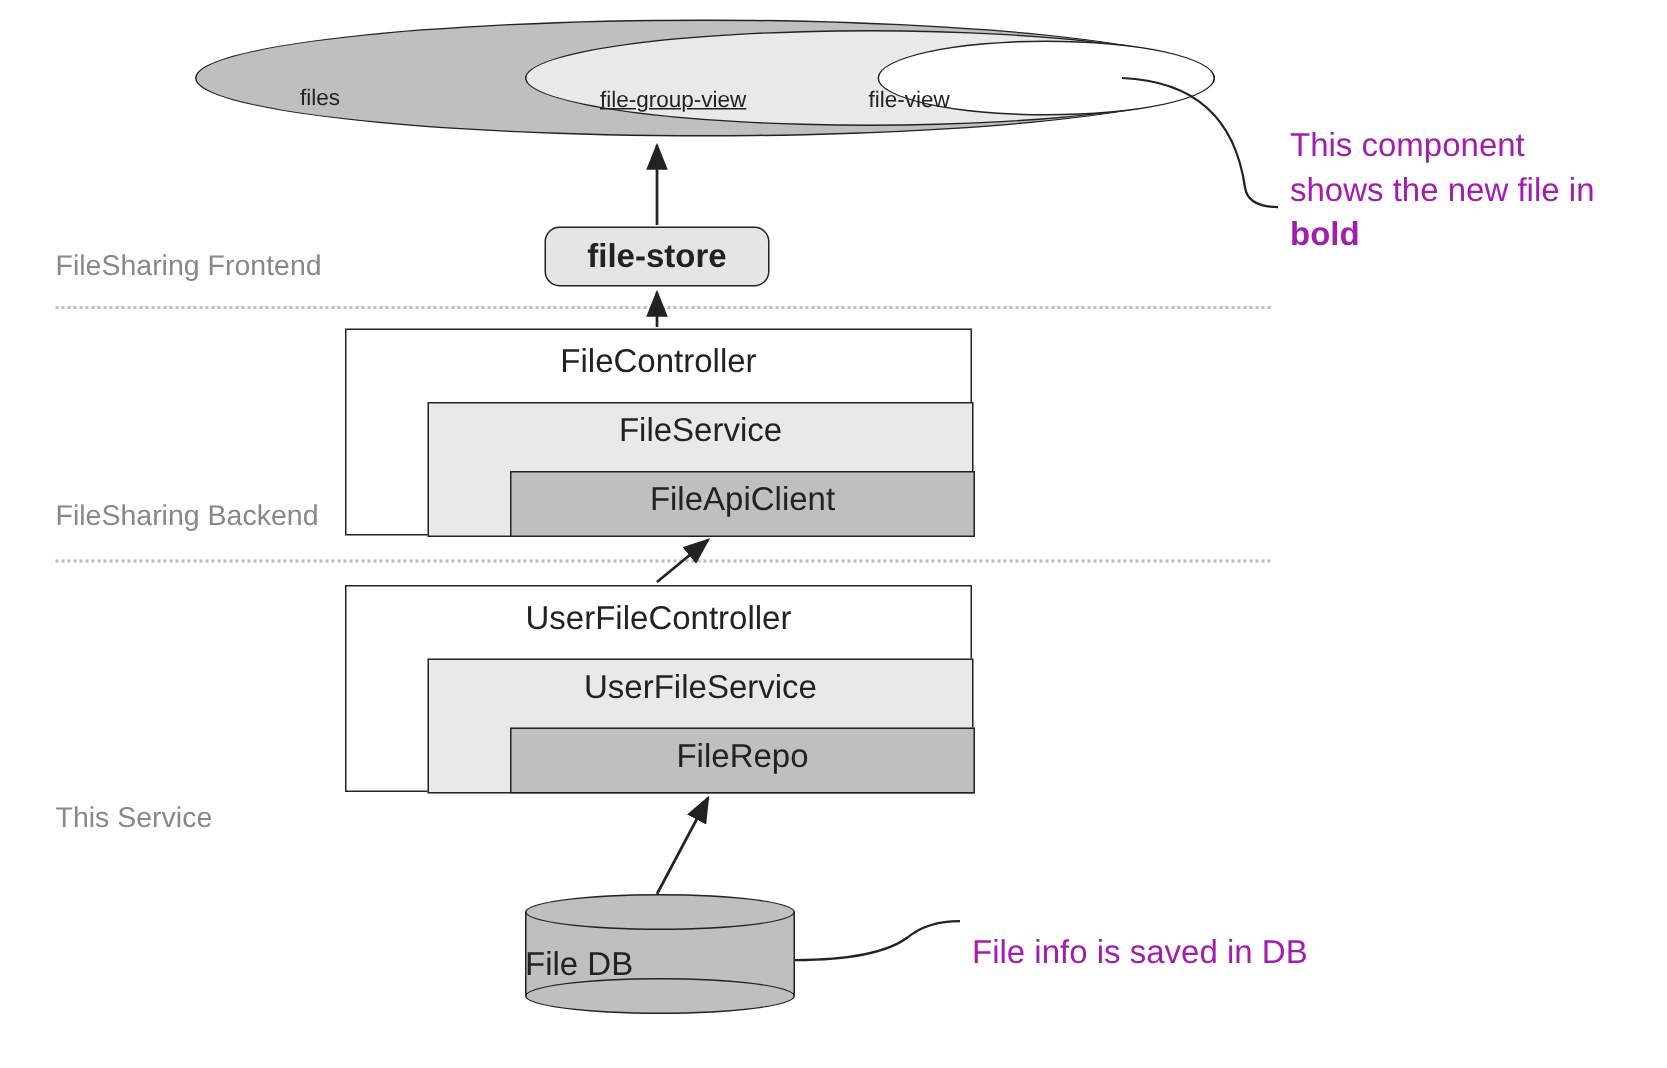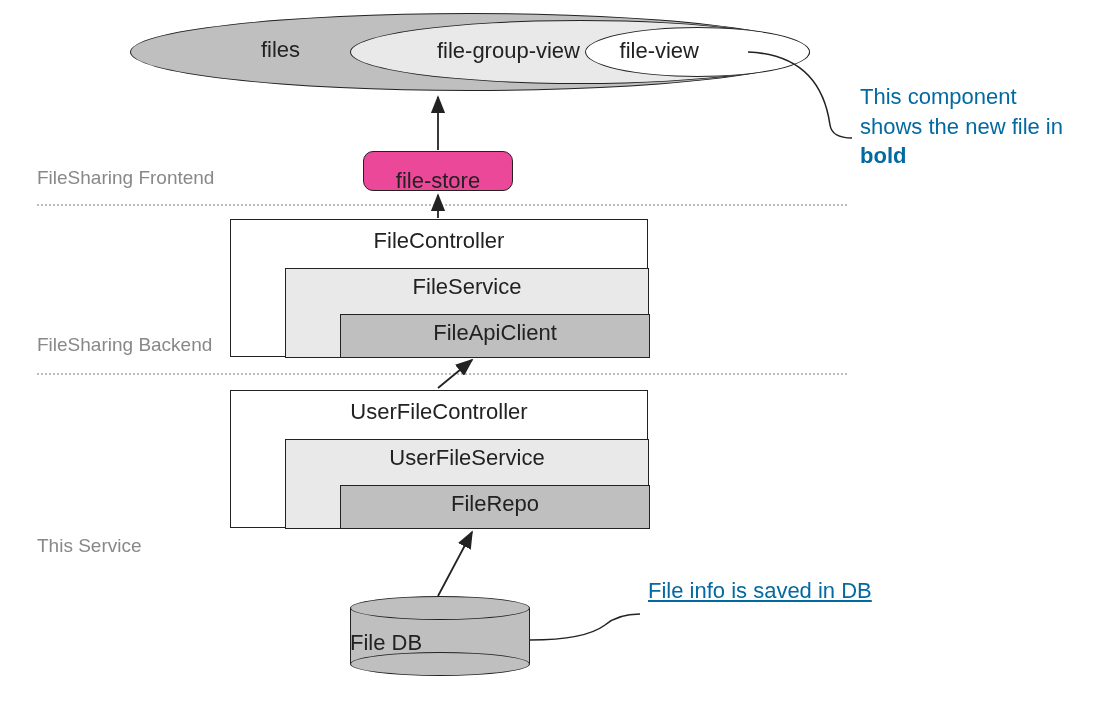--- a/index.html
+++ b/index.html
@@ -28,36 +28,38 @@
     height: 0;
   }
   
   .ellipse {
     position: absolute;
     border-radius: 50%;
     box-sizing: border-box;
   }
   .ellipse-label {
     position: absolute;
-    font-size: 22px;
+    font-size: 15px;
     color: #222;
     white-space: nowrap;
-    text-align: right;
+    text-align: left;
+    margin-top: 20px;
   }
   
   .pill {
     position: absolute;
-    background: #ec4899;
+    background: #e5e5e5;
     border: 1.5px solid #222;
     border-radius: 10px;
     text-align: center;
     font-size: 22px;
     line-height: 1.2;
     box-sizing: border-box;
-    padding-top: 16px;
+    padding-top: 6px;
+    font-weight: bold;
   }
   
   .outer-box {
     position: absolute;
     background: #fff;
     border: 1.5px solid #222;
     box-sizing: border-box;
   }
   .outer-box .title {
     text-align: center;
@@ -112,21 +114,21 @@
     position: absolute;
     left: 0; top: 0;
     width: 1111px;
     height: 712px;
     pointer-events: none;
   }
   
   .annotation {
     position: absolute;
     font-size: 22px;
-    color: #0369a1;
+    color: #a21caf;
     line-height: 1.35;
   }
   .annotation b { font-weight: 700; }
 </style>
 </head>
 <body>
 
 <div class="stage">
 
   <div class="section-label" style="left:37px; top:334px;">FileSharing Backend</div>
@@ -134,21 +136,21 @@
   <div class="section-label" style="left:37px; top:535px;">This Service</div>
 
   <div class="divider" style="left:37px; top:204px; width:810px;"></div>
   <div class="divider" style="left:37px; top:373px; width:810px;"></div>
 
   <div class="ellipse" style="left:130px; top:13px; width:680px; height:78px; background:#bfbfbf; border:1.5px solid #222;"></div>
   <div class="ellipse" style="left:350px; top:20px; width:460px; height:64px; background:#e9e9e9; border:1.5px solid #222;"></div>
   <div class="ellipse" style="left:585px; top:27px; width:225px; height:50px; background:#ffffff; border:1.5px solid #222;"></div>
 
   <div class="ellipse-label" style="left:200px; top:37px; width:100px;">files</div>
-  <div class="ellipse-label" style="left:400px; top:38px; width:180px;">file-group-view</div>
+  <div class="ellipse-label" style="left:400px; top:38px; width:180px;text-decoration:underline;">file-group-view</div>
   <div class="ellipse-label" style="left:579px; top:38px; width:120px;">file-view</div>
 
   <div class="pill" style="left:363px; top:151px; width:150px; height:40px;">file-store</div>
 
   <div class="outer-box" style="left:230px; top:219px; width:418px; height:138px;">
     <div class="title">FileController</div>
     <div class="inner-service" style="left:54px; bottom:-1.5px; width:364px; height:90px;">
       <div class="inner-text">FileService</div>
       <div class="inner-client" style="left:54px; bottom:-1.5px; width:310px; height:44px;">
         <div class="inner-text">FileApiClient</div>
@@ -189,15 +191,15 @@
     <line x1="438" y1="596" x2="472" y2="532" stroke="#222" stroke-width="1.8" marker-end="url(#arrowhead)"></line>
 
     <path d="M 748 52 Q 820 55 830 125 Q 832 138 852 138" stroke="#222" stroke-width="1.5" fill="none"></path>
 
     <path d="M 530 640 Q 585 640 605 625 Q 618 614 640 614" stroke="#222" stroke-width="1.5" fill="none"></path>
   </svg>
 
   <div class="annotation" style="left:860px; top:82px; width:220px;">
     <span>This component shows the new file in </span><b>bold</b>
   </div>
-  <div class="annotation" style="left:648px; top:576px; width:300px;text-decoration:underline;">File info is saved in DB</div>
+  <div class="annotation" style="left:648px; top:620px; width:300px;">File info is saved in DB</div>
 
 </div>
 
 </body></html>

